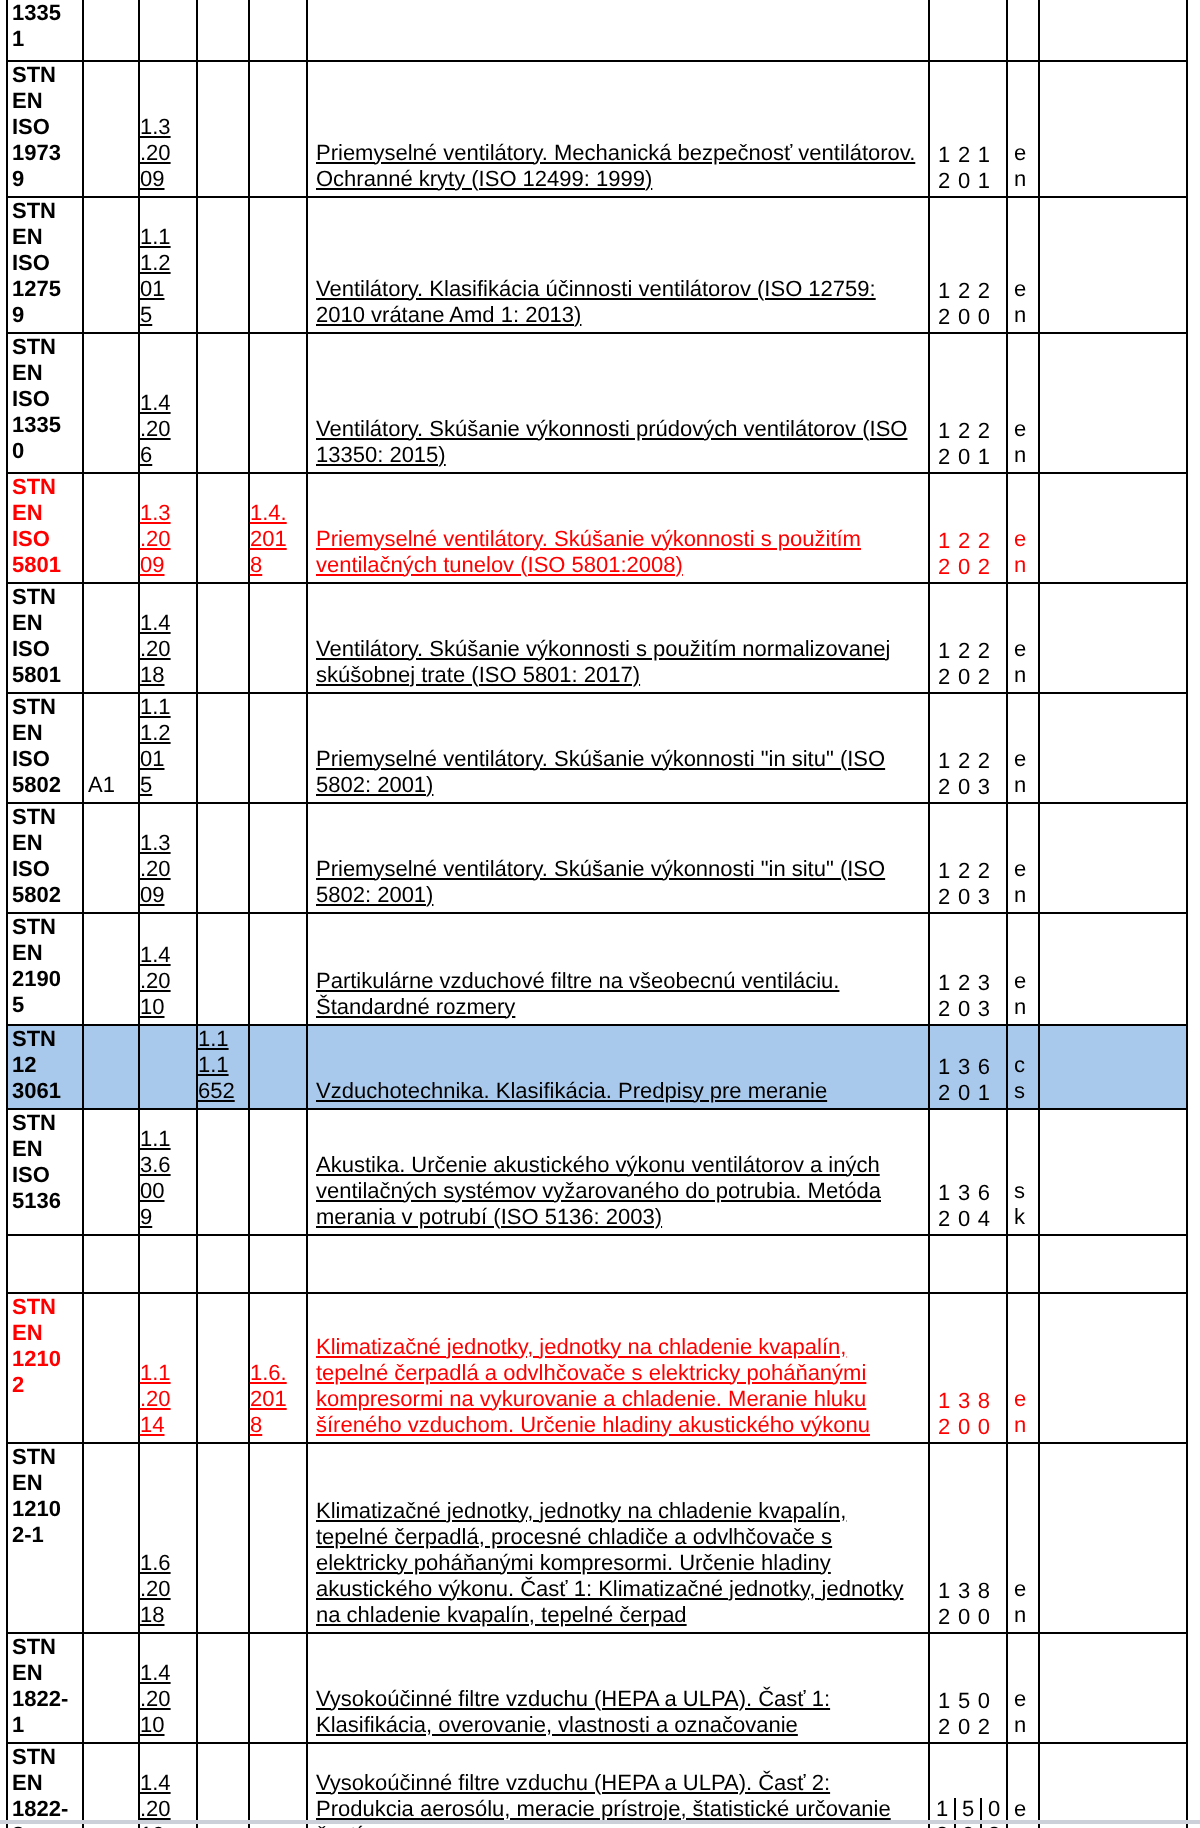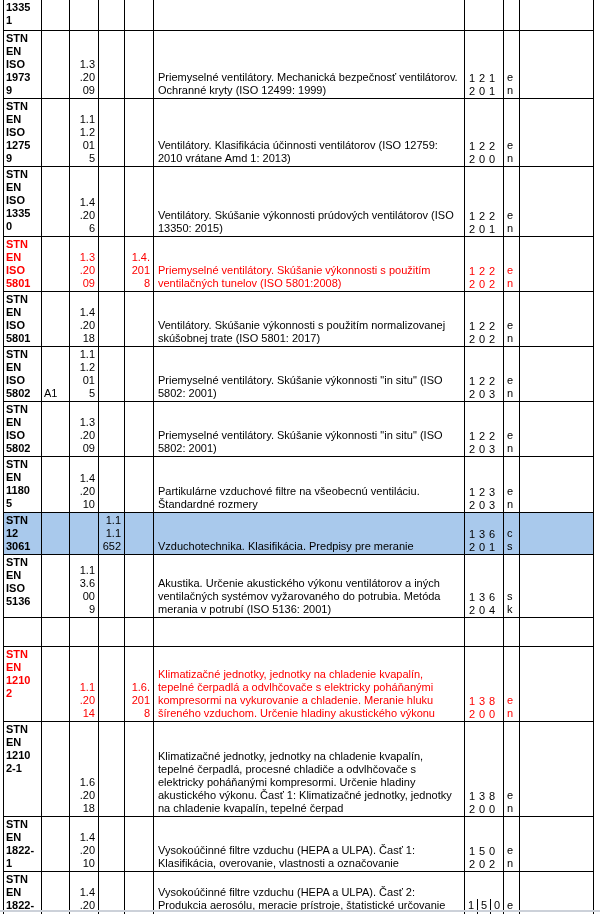--- a/index.html
+++ b/index.html
@@ -12,22 +12,22 @@
   #page{position:absolute;top:0;left:3px;width:590px;}
   table{border-collapse:collapse;table-layout:fixed;width:590px;}
   td{
     border:1px solid #000;
     padding:0;vertical-align:bottom;overflow:hidden;
     box-sizing:border-box;
   }
   tr.first-partial td{border-top:none;}
   td.c-num{vertical-align:top;font-weight:bold;padding:1px 2px 1px 2px;margin-top:36px;}
   td.c-amd{vertical-align:bottom;padding:0 2px 1px 2px;}
-  td.c-d1,td.c-d2,td.c-d3{text-align:right;padding:0 3px 1px 0;}
-  td.c-desc{padding:0 3px 1px 4px;}
+  td.c-d1,td.c-d2,td.c-d3{padding:0 3px 1px 0;text-decoration:underline;}
+  td.c-desc{padding:0 3px 1px 4px;text-decoration:underline;}
   td.c-code{padding:0;}
   .code-line{display:flex;justify-content:space-between;padding:0 8px 0 4px;}
   td.c-lang{padding:0 1px 1px 3px;}
   tr.red{color:var(--alert-red,#fe0000);}
   tr.hl td{background:var(--highlight-blue,#a9c9ec);}
   .split-wrap{display:flex;height:100%;align-items:stretch;}
   .split-cell{flex:1;display:flex;flex-direction:column;justify-content:flex-end;text-align:center;padding-bottom:1px;}
   .split-cell + .split-cell{border-left:1px solid #000;}
   #page-edge{position:absolute;left:0;top:910px;width:600px;height:2px;background:#ccd1d9;}
 </style>
@@ -306,21 +306,21 @@
           <td class="c-lang">
             <div>e</div>
             <div>n</div>
           </td>
           <td class="c-note"></td>
         </tr>
         <tr style="height: 56px;">
           <td class="c-num">
             <div>STN</div>
             <div>EN</div>
-            <div>1180</div>
+            <div>2190</div>
             <div>5</div>
           </td>
           <td class="c-amd"></td>
           <td class="c-d1">
             <div>1.4</div>
             <div>.20</div>
             <div>10</div>
           </td>
           <td class="c-d2"></td>
           <td class="c-d3"></td>
@@ -385,21 +385,21 @@
           </td>
           <td class="c-amd"></td>
           <td class="c-d1">
             <div>1.1</div>
             <div>3.6</div>
             <div>00</div>
             <div>9</div>
           </td>
           <td class="c-d2"></td>
           <td class="c-d3"></td>
-          <td class="c-desc">Akustika. Určenie akustického výkonu ventilátorov a iných ventilačných systémov vyžarovaného do potrubia. Metóda merania v potrubí (ISO 5136: 2001)</td>
+          <td class="c-desc">Akustika. Určenie akustického výkonu ventilátorov a iných ventilačných systémov vyžarovaného do potrubia. Metóda merania v potrubí (ISO 5136: 2003)</td>
           <td class="c-code">
             <div class="code-line">
               <span>1</span>
               <span>3</span>
               <span>6</span>
             </div>
             <div class="code-line">
               <span>2</span>
               <span>0</span>
               <span>4</span>

